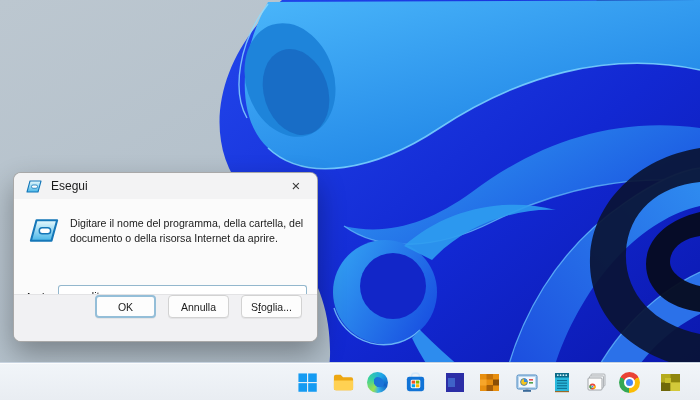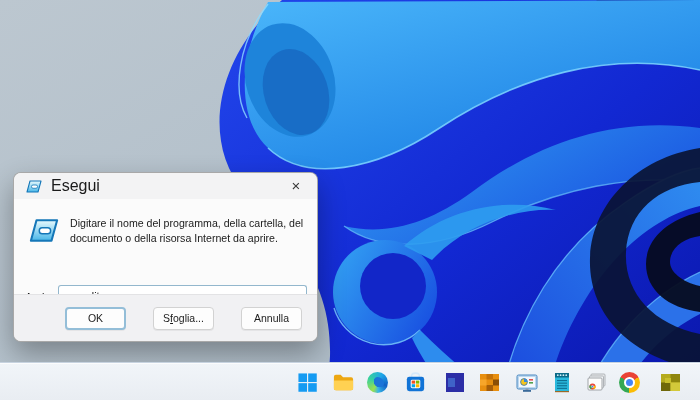--- a/index.html
+++ b/index.html
@@ -11,43 +11,43 @@
   .wallpaper { position:absolute; inset:0; display:block; }
 
   
   .dialog { position:absolute; left:13px; top:172px; width:305px; height:170px;
             background:#fbfbfb; border:1px solid rgba(100,100,100,.55);
             border-radius:8px; overflow:hidden;
             box-shadow:0 12px 28px rgba(0,0,0,.32); }
   .titlebar { position:absolute; top:0; left:0; right:0; height:26px;
               background:#f3f3f4; display:flex; align-items:center;
               padding:0 4px 0 12px; }
-  .titlebar .title { font-size:16px; color:#1b1b1b; margin-left:9px; }
+  .titlebar .title { font-size:12px; color:#1b1b1b; margin-left:9px; }
   .close-btn { margin-left:auto; width:34px; height:24px; border:none; background:transparent;
                font-size:15px; line-height:24px; color:#383838; border-radius:4px; cursor:pointer;
                font-family:"Liberation Sans", sans-serif; }
 
   .dlg-body { position:absolute; top:26px; left:0; right:0; bottom:47px; background:#fbfbfb; }
   .msgrow { display:flex; padding:17px 12px 0 15px; gap:11px; }
   .msgrow p { font-size:10.6px; line-height:15px; color:#1a1a1a; width:246px; }
   .runicon-lg { flex:none; margin-top:2px; }
 
   .open-label { position:absolute; left:11px; top:92px; font-size:11px; color:#1a1a1a; }
   .combo { position:absolute; left:44px; top:86px; width:249px; height:22px; }
   .combo input { width:100%; height:100%; border:1px solid #93b7cd; border-bottom-color:#7ea6bf;
                  border-radius:3px; background:#fff; padding:0 20px 0 7px;
                  font-size:11px; color:#1b1b1b; font-family:"Liberation Sans", sans-serif; outline:none; }
   .chev { position:absolute; right:8px; top:7px; width:7px; height:7px;
           border-right:1.4px solid #555; border-bottom:1.4px solid #555;
           transform:rotate(45deg) scale(1,.8); cursor:pointer; }
 
   .dlg-footer { position:absolute; left:0; right:0; bottom:0; height:47px;
                 background:#f1f1f3; border-top:1px solid #e3e3e5;
-                display:flex; align-items:center; justify-content:flex-end;
-                gap:27px; padding-right:15px; }
+                display:flex; align-items:flex-start; justify-content:flex-end;
+                gap:12px; padding-right:15px; }
   .btn { width:61px; height:23px; font-size:10.5px; color:#1b1b1b;
          background:#fdfdfd; border:1px solid #d2d2d2; border-radius:4px;
          box-shadow:0 1px 0 rgba(0,0,0,.05); cursor:pointer;
          font-family:"Liberation Sans", sans-serif; }
   .btn.default { border:2px solid #94bed8; }
   u { text-decoration:underline; text-underline-offset:1px; }
 
   
   .taskbar { position:absolute; left:0; right:0; bottom:0; height:38px;
              background:linear-gradient(#f1f5f9,#e9edf2);
@@ -159,22 +159,22 @@
 
       <label class="open-label"><u>A</u>pri:</label>
       <div class="combo">
         <input value="regedit" style="">
         <span class="chev"></span>
       </div>
     </div>
 
     <div class="dlg-footer">
       <button class="btn default">OK</button>
+      <button class="btn">Annulla</button>
       <button class="btn">S<u>f</u>oglia...</button>
-      <button class="btn">Annulla</button>
     </div>
   </div>
 
   <div class="taskbar">
 
     <button class="tb" style="left:294px">
       <svg width="21" height="21" viewBox="0 0 22 22">
         <rect x="1.5" y="1.5" width="9" height="9" fill="#159bf2"></rect>
         <rect x="11.7" y="1.5" width="9" height="9" fill="#159bf2"></rect>
         <rect x="1.5" y="11.7" width="9" height="9" fill="#159bf2"></rect>

